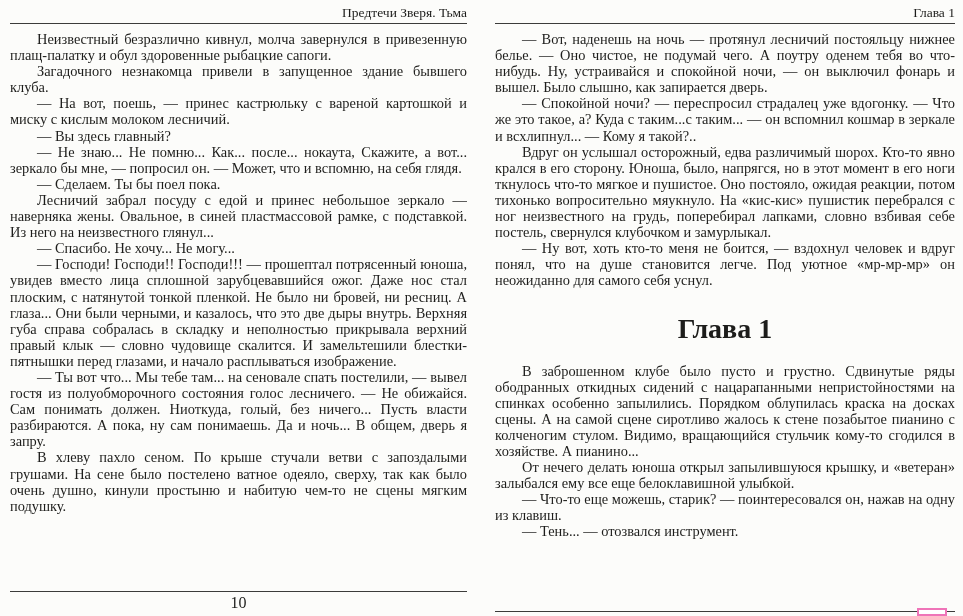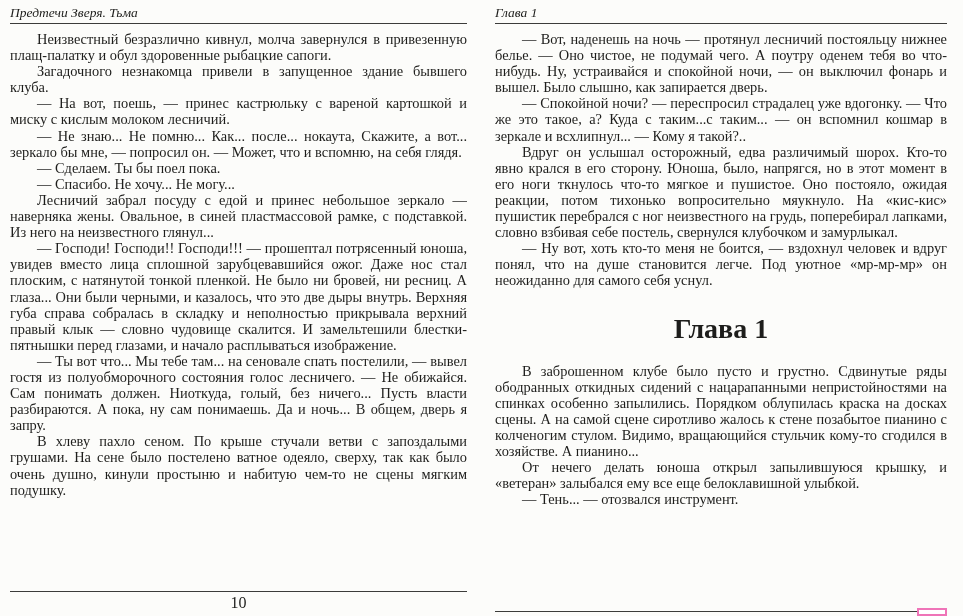--- a/index.html
+++ b/index.html
@@ -7,23 +7,23 @@
   body {
     background:#fcfcfa;
     color:#1d1d1b;
     font-family:"Liberation Serif", "DejaVu Serif", serif;
     overflow:hidden;
     position:relative;
   }
   .spread { display:flex; width:963px; height:616px; }
   .page { position:relative; display:flex; flex-direction:column; height:616px; }
   .page-left  { width:481px; padding:5px 14px 4px 10px; }
-  .page-right { width:482px; padding:5px 16px 4px 14px; }
+  .page-right { width:482px; padding:5px 8px 4px 14px; }
   .page-header {
-    text-align:left; font-style:italic;
+    text-align:right; 
     font-size:13.5px; line-height:16px;
     padding-bottom:2px; white-space:nowrap; overflow:hidden;
   }
   .header-rule { border-top:1px solid #3c3c3a; margin-bottom:7px; }
   .page-body {
     flex:1 1 auto; overflow:hidden;
     font-size:14.4px; line-height:16.1px;
     text-align:justify;
     hyphens:auto;
   }
@@ -51,24 +51,25 @@
 
 <div class="spread">
 
   <div class="page page-left">
     <div class="page-header">Предтечи Зверя. Тьма</div>
     <div class="header-rule"></div>
     <div class="page-body">
         <p class="para">Неизвестный безразлично кивнул, молча завернулся в привезенную плащ-палатку и обул здоровенные рыбацкие сапоги.</p>
         <p class="para">Загадочного незнакомца привели в запущенное здание бывшего клуба.</p>
         <p class="para">— На вот, поешь, — принес кастрюльку с вареной картошкой и миску с кислым молоком лесничий.</p>
+        <p class="para">— Вы здесь главный?</p>
         <p class="para">— Не знаю... Не помню... Как... после... нокаута, Скажите, а вот... зеркало бы мне, — попросил он. — Может, что и вспомню, на себя глядя.</p>
         <p class="para">— Сделаем. Ты бы поел пока.</p>
+        <p class="para">Лесничий забрал посуду с едой и принес небольшое зеркало — наверняка жены. Овальное, в синей пластмассовой рамке, с подставкой. Из него на неизвестного глянул...</p>
         <p class="para">— Спасибо. Не хочу... Не могу...</p>
-        <p class="para">Лесничий забрал посуду с едой и принес небольшое зеркало — наверняка жены. Овальное, в синей пластмассовой рамке, с подставкой. Из него на неизвестного глянул...</p>
         <p class="para">— Господи! Господи!! Господи!!! — прошептал потрясенный юноша, увидев вместо лица сплошной зарубцевавшийся ожог. Даже нос стал плоским, с натянутой тонкой пленкой. Не было ни бровей, ни ресниц. А глаза... Они были черными, и казалось, что это две дыры внутрь. Верхняя губа справа собралась в складку и неполностью прикрывала верхний правый клык — словно чудовище скалится. И замельтешили блестки-пятнышки перед глазами, и начало расплываться изображение.</p>
         <p class="para">— Ты вот что... Мы тебе там... на сеновале спать постелили, — вывел гостя из полуобморочного состояния голос лесничего. — Не обижайся. Сам понимать должен. Ниоткуда, голый, без ничего... Пусть власти разбираются. А пока, ну сам понимаешь. Да и ночь... В общем, дверь я запру.</p>
         <p class="para">В хлеву пахло сеном. По крыше стучали ветви с запоздалыми грушами. На сене было постелено ватное одеяло, сверху, так как было очень душно, кинули простыню и набитую чем-то не сцены мягким подушку.</p>
       </div>
     <div class="footer-rule"></div>
     <div class="page-footer">10</div>
   </div>
 
   <div class="page page-right">
     <div class="page-header">Глава 1</div>
@@ -77,20 +78,21 @@
       <div>
           <p class="para">— Вот, наденешь на ночь — протянул лесничий постояльцу нижнее белье. — Оно чистое, не подумай чего. А поутру оденем тебя во что-нибудь. Ну, устраивайся и спокойной ночи, — он выключил фонарь и вышел. Было слышно, как запирается дверь.</p>
           <p class="para">— Спокойной ночи? — переспросил страдалец уже вдогонку. — Что же это такое, а? Куда с таким...с таким... — он вспомнил кошмар в зеркале и всхлипнул... — Кому я такой?..</p>
           <p class="para">Вдруг он услышал осторожный, едва различимый шорох. Кто-то явно крался в его сторону. Юноша, было, напрягся, но в этот момент в его ноги ткнулось что-то мягкое и пушистое. Оно постояло, ожидая реакции, потом тихонько вопросительно мяукнуло. На «кис-кис» пушистик перебрался с ног неизвестного на грудь, поперебирал лапками, словно взбивая себе постель, свернулся клубочком и замурлыкал.</p>
           <p class="para">— Ну вот, хоть кто-то меня не боится, — вздохнул человек и вдруг понял, что на душе становится легче. Под уютное «мр-мр-мр» он неожиданно для самого себя уснул.</p>
         </div>
       <h1 class="chapter-title">Глава 1</h1>
       <div>
           <p class="para">В заброшенном клубе было пусто и грустно. Сдвинутые ряды ободранных откидных сидений с нацарапанными непристойностями на спинках особенно запылились. Порядком облупилась краска на досках сцены. А на самой сцене сиротливо жалось к стене позабытое пианино с колченогим стулом. Видимо, вращающийся стульчик кому-то сгодился в хозяйстве. А пианино...</p>
           <p class="para">От нечего делать юноша открыл запылившуюся крышку, и «ветеран» залыбался ему все еще белоклавишной улыбкой.</p>
+          <p class="para">— Что-то еще можешь, старик? — поинтересовался он, нажав на одну из клавиш.</p>
           <p class="para">— Тень... — отозвался инструмент.</p>
         </div>
     </div>
     <div class="footer-rule"></div>
   </div>
 
 </div>
 
 <div class="corner-marker"></div>
 

